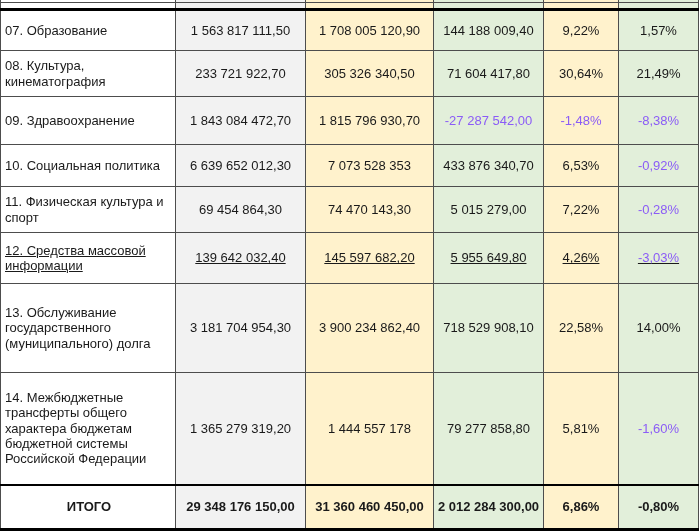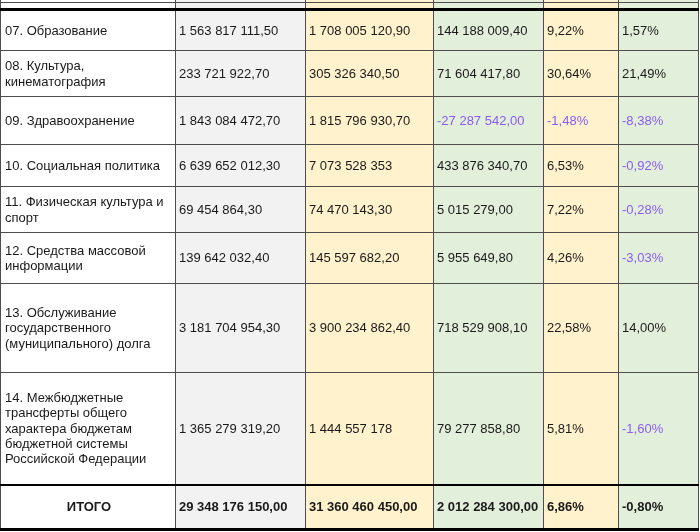--- a/index.html
+++ b/index.html
@@ -27,21 +27,21 @@
     overflow: hidden;
     line-height: 1.18;
   }
   
   td.c1 { background: #ffffff; text-align: left; padding: 3px 6px 3px 4px; }
   td.c2 { background: #f2f2f2; }
   td.c3 { background: #fff2cc; }
   td.c4 { background: #e2efda; }
   td.c5 { background: #fff2cc; }
   td.c6 { background: #e2efda; }
-  td.num { text-align: left; padding: 2px 3px; }
+  td.num { text-align: center; padding: 2px 3px; }
   td.red { color: #8b5cf6; }
 
   
   tr.partial-a td { height: 2px; border-top: none; padding: 0; }
   tr.partial-b td { height: 5px; padding: 0; }
   tr.thick-sep td { border-bottom: 3px solid #000000; }
 
   
   tr.total-row td {
     font-weight: bold;
@@ -113,21 +113,21 @@
         <td class="c6 num red">-0,92%</td>
       </tr>
       <tr style="height: 46px;">
         <td class="c1">11. Физическая культура и спорт</td>
         <td class="c2 num">69 454 864,30</td>
         <td class="c3 num">74 470 143,30</td>
         <td class="c4 num">5 015 279,00</td>
         <td class="c5 num">7,22%</td>
         <td class="c6 num red">-0,28%</td>
       </tr>
-      <tr style="height: 51px;">
+      <tr style="height: 51px; text-decoration: underline;">
         <td class="c1">12. Средства массовой информации</td>
         <td class="c2 num">139 642 032,40</td>
         <td class="c3 num">145 597 682,20</td>
         <td class="c4 num">5 955 649,80</td>
         <td class="c5 num">4,26%</td>
         <td class="c6 num red">-3,03%</td>
       </tr>
       <tr style="height: 89px;">
         <td class="c1">13. Обслуживание государственного (муниципального) долга</td>
         <td class="c2 num">3 181 704 954,30</td>

